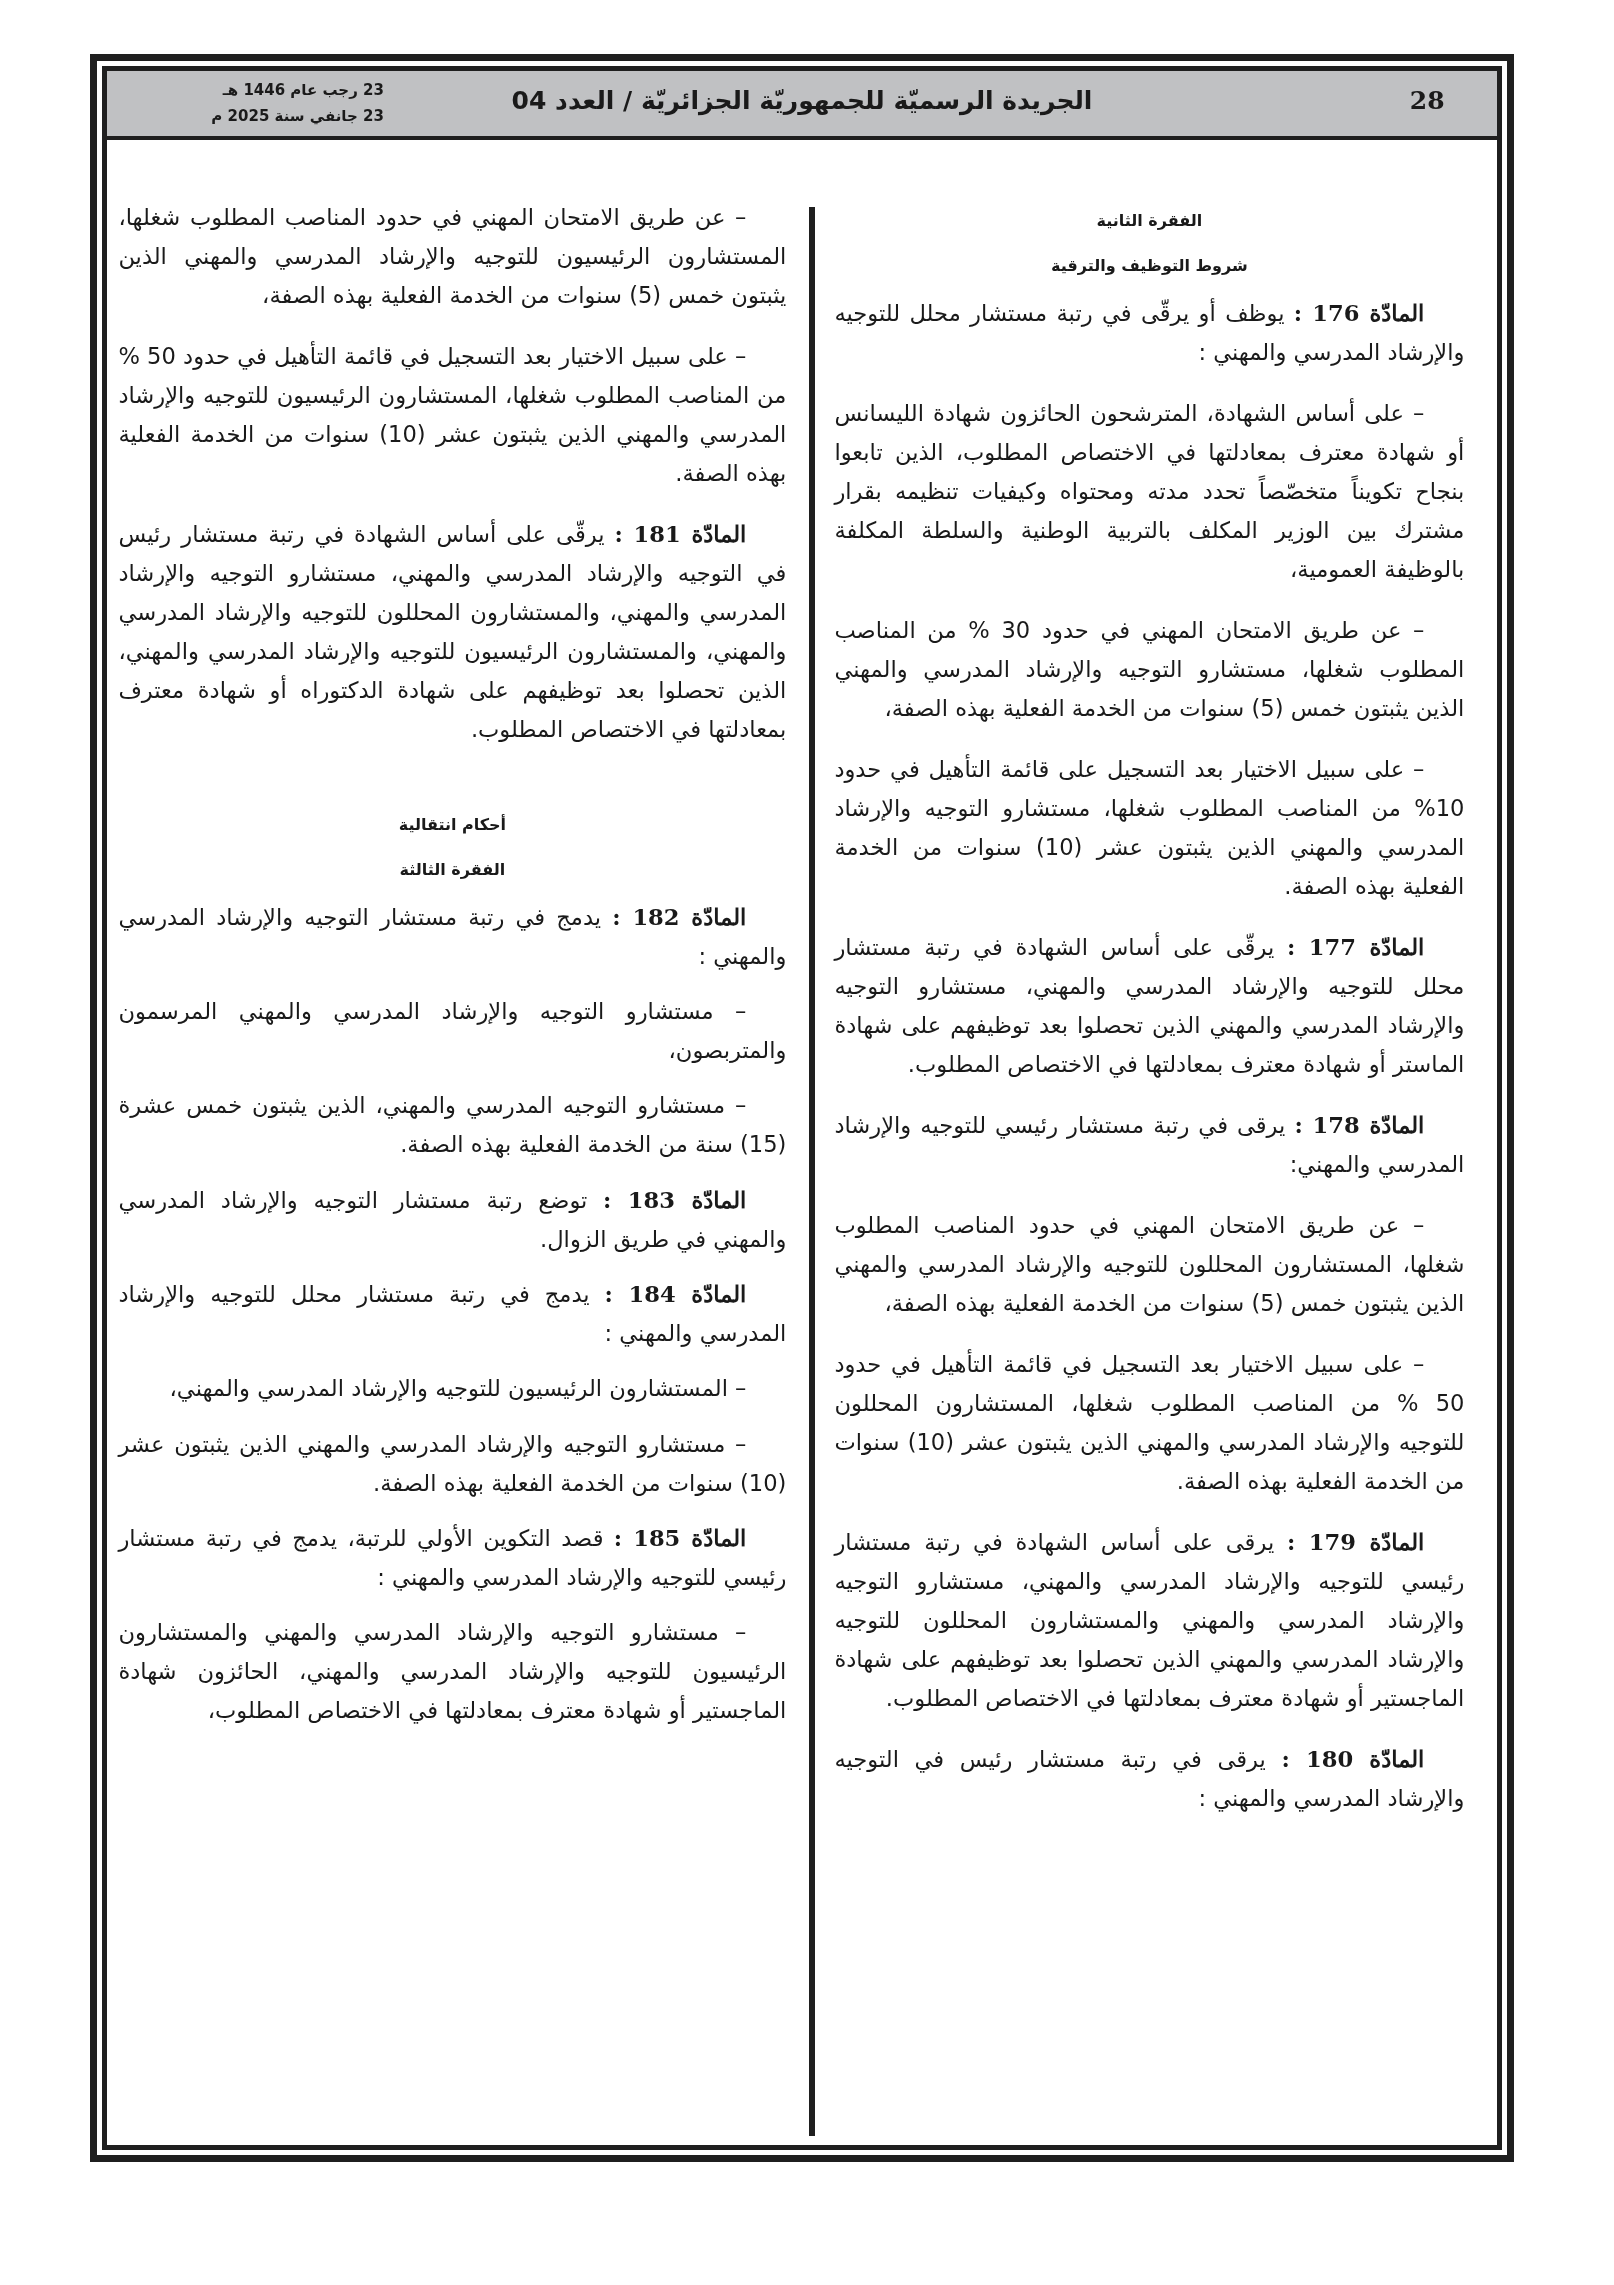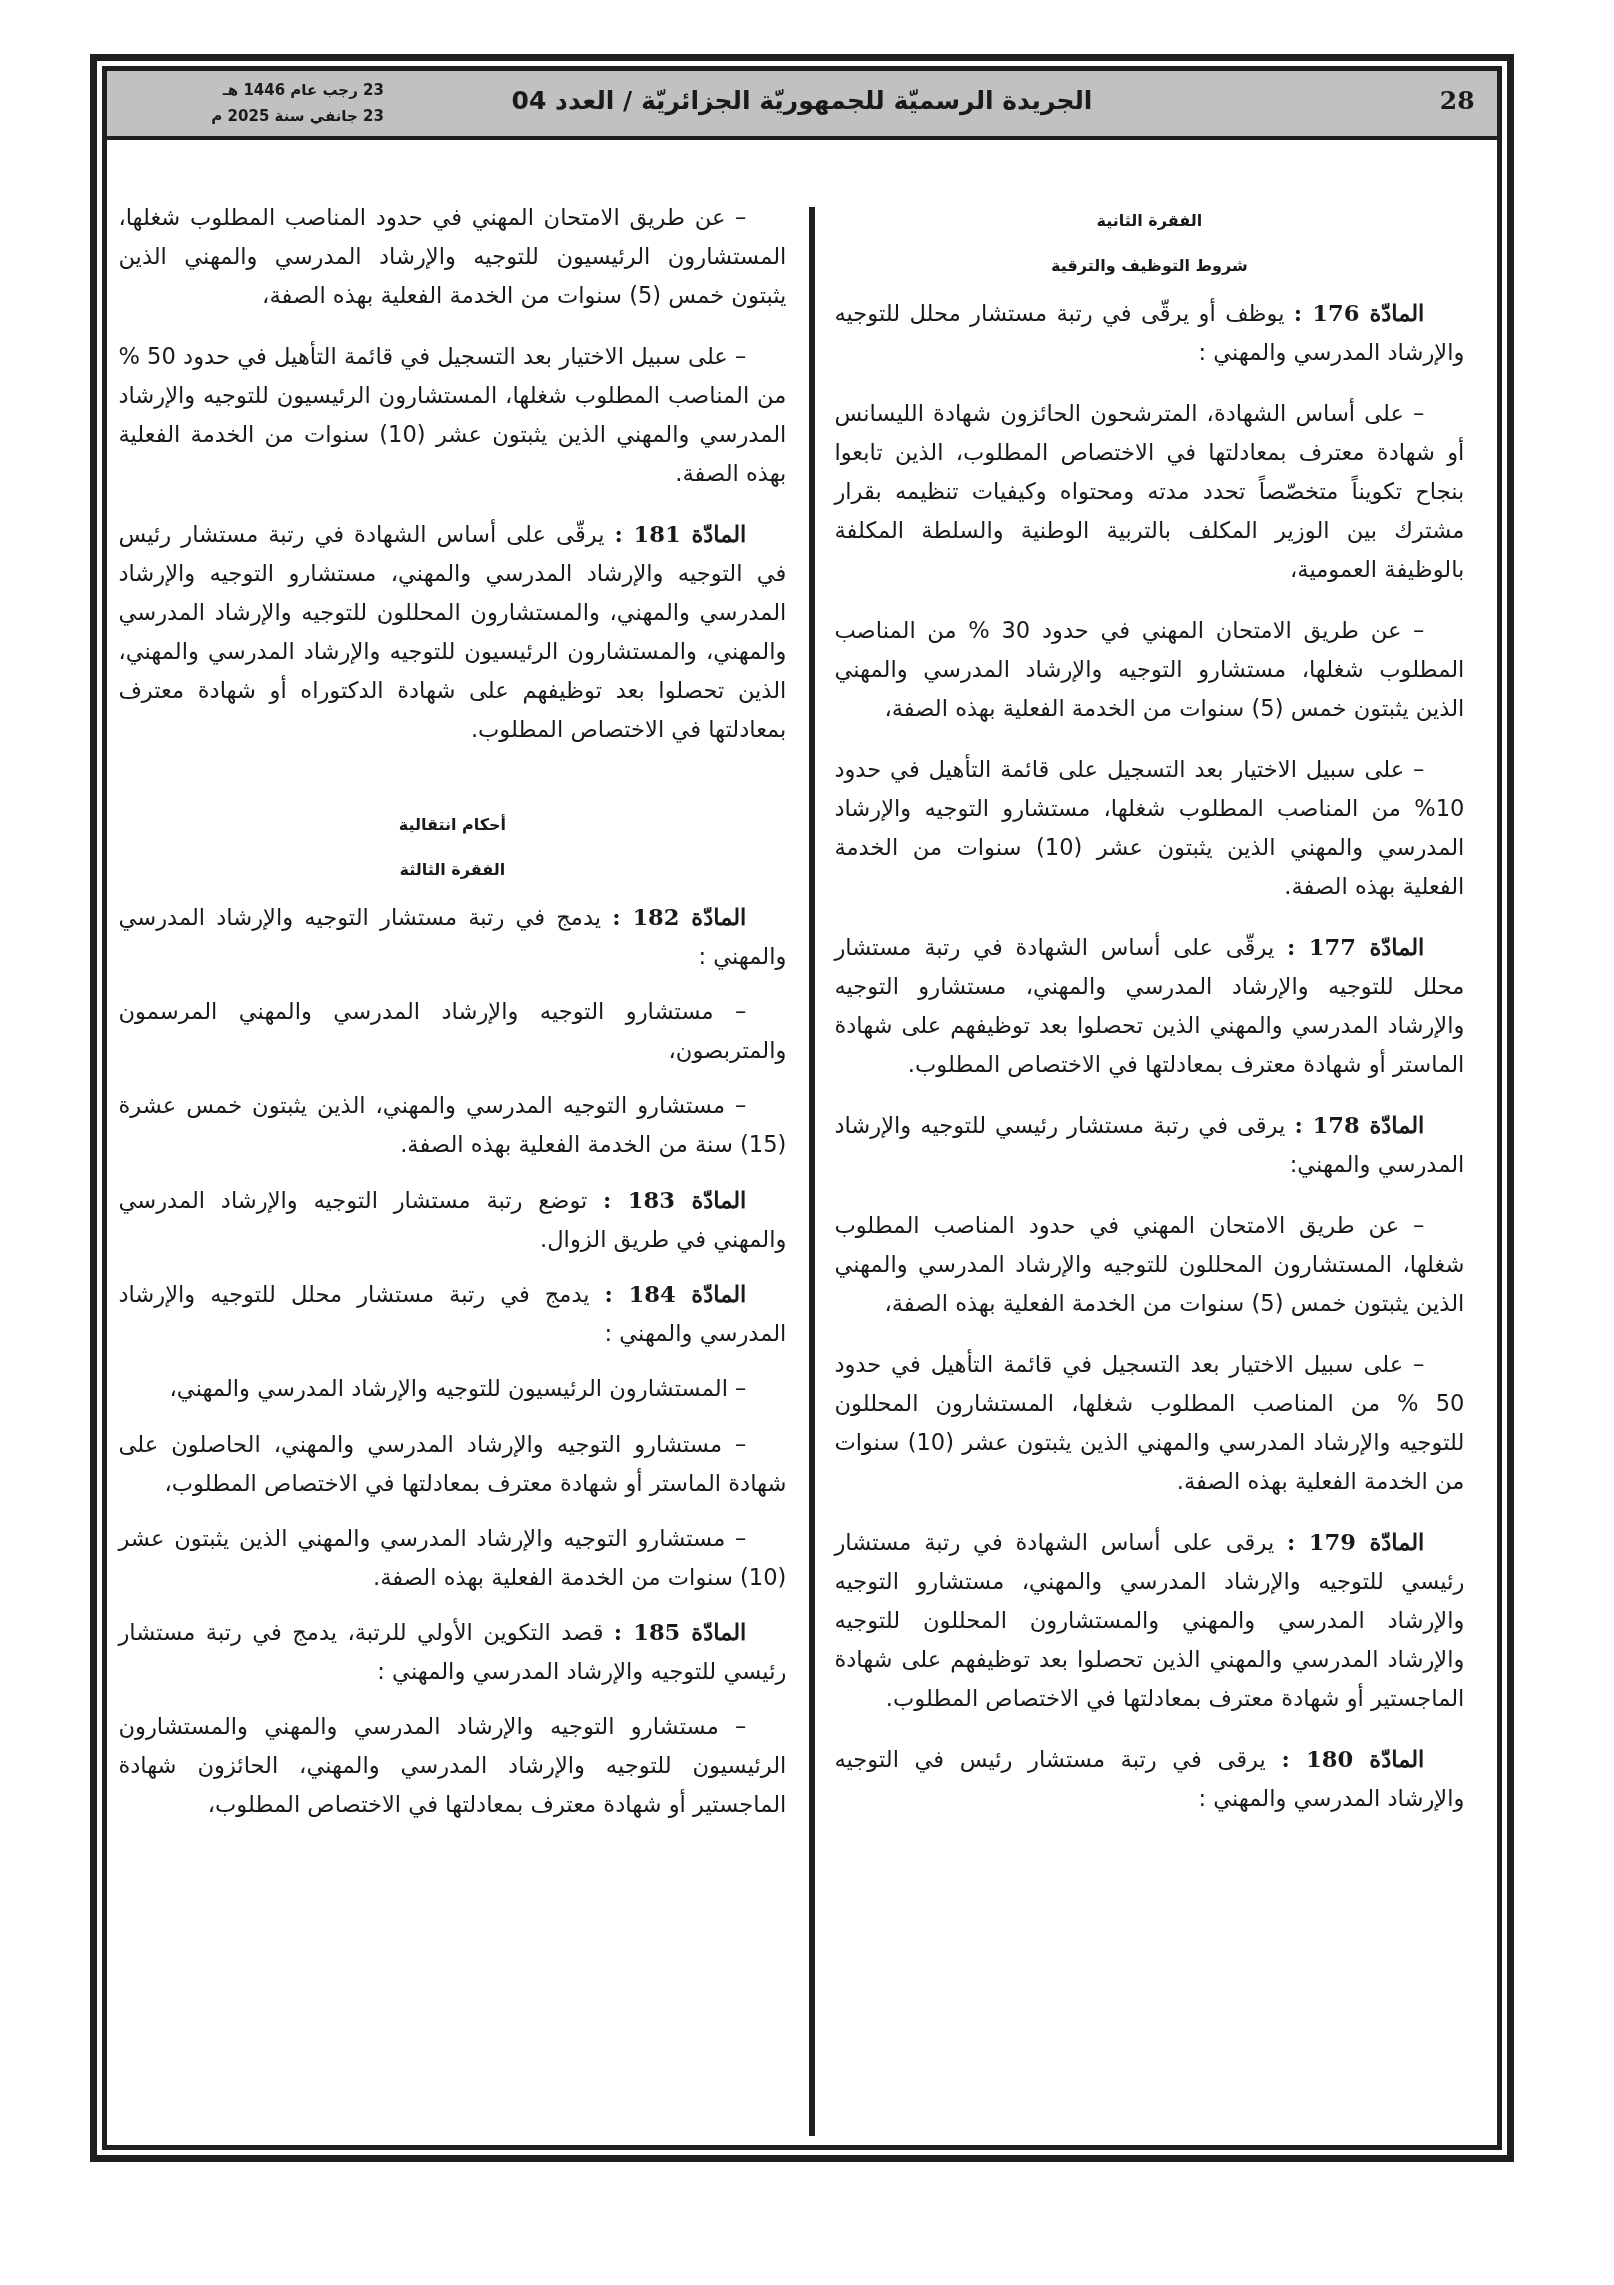--- a/index.html
+++ b/index.html
@@ -5,21 +5,21 @@
   html, body { margin: 0; padding: 0; background: #ffffff; }
   body { width: 1615px; height: 2285px; position: relative; overflow: hidden;
          font-family: "DejaVu Sans", sans-serif; color: #1a1a1a; }
   .frame-outer { position: absolute; left: 90px; top: 54px; width: 1424px; height: 2108px;
                  border: 7.2px solid #1f1f1f; box-sizing: border-box; }
   .frame-inner { position: absolute; left: 5.4px; top: 5.4px; right: 5.4px; bottom: 5.4px;
                  border: 5.4px solid #1f1f1f; box-sizing: border-box; }
   .header { position: absolute; left: 0; top: 0; right: 0; height: 69px;
             background: #c0c1c3; border-bottom: 4.5px solid #1f1f1f; box-sizing: border-box;
             font-family: "DejaVu Serif", serif; font-weight: bold; color: #1a1a1a; }
-  .page-number { position: absolute; right: 22px; top: 14.5px; font-size: 25px; }
+  .page-number { position: absolute; right: 52px; top: 14.5px; font-size: 25px; }
   .journal-title { position: absolute; left: 0; right: 0; top: 14.5px; text-align: center;
                    font-size: 25px; direction: rtl; font-family: "DejaVu Sans", sans-serif; }
   .date-block { position: absolute; left: 23.5px; top: 5.4px; width: 253px; direction: rtl;
                 text-align: right; font-size: 15px; line-height: 26px;
                 font-family: "DejaVu Sans", sans-serif; }
   .divider { position: absolute; left: 702px; top: 136px; width: 5.4px; height: 1929px; background: #1f1f1f; }
   .column { position: absolute; top: 127px; direction: rtl; text-align: justify;
             text-align-last: right; font-size: 22.6px; line-height: 39px; }
   .col-right { left: 727px; width: 630px; }
   .col-left { left: 11px; width: 668px; }
@@ -100,21 +100,20 @@
       <p class="para tight indent">– مستشارو التوجيه المدرسي والمهني، الذين يثبتون خمس عشرة (15) سنة من الخدمة الفعلية بهذه الصفة.</p>
       <p class="para tight indent">
         <span class="article-label">المادّة 183 :</span>
         <span>توضع رتبة مستشار التوجيه والإرشاد المدرسي والمهني في طريق الزوال.</span>
       </p>
       <p class="para tight indent">
         <span class="article-label">المادّة 184 :</span>
         <span>يدمج في رتبة مستشار محلل للتوجيه والإرشاد المدرسي والمهني :</span>
       </p>
       <p class="para tight indent">– المستشارون الرئيسيون للتوجيه والإرشاد المدرسي والمهني،</p>
-      <p class="para tight indent">– مستشارو التوجيه والإرشاد المدرسي والمهني، الحاصلون على شهادة الماستر أو شهادة معترف بمعادلتها في الاختصاص المطلوب،</p>
       <p class="para tight indent">– مستشارو التوجيه والإرشاد المدرسي والمهني الذين يثبتون عشر (10) سنوات من الخدمة الفعلية بهذه الصفة.</p>
       <p class="para tight indent">
         <span class="article-label">المادّة 185 :</span>
         <span>قصد التكوين الأولي للرتبة، يدمج في رتبة مستشار رئيسي للتوجيه والإرشاد المدرسي والمهني :</span>
       </p>
       <p class="para tight indent">– مستشارو التوجيه والإرشاد المدرسي والمهني والمستشارون الرئيسيون للتوجيه والإرشاد المدرسي والمهني، الحائزون شهادة الماجستير أو شهادة معترف بمعادلتها في الاختصاص المطلوب،</p>
     </div>
 
   </div>
 </div>

